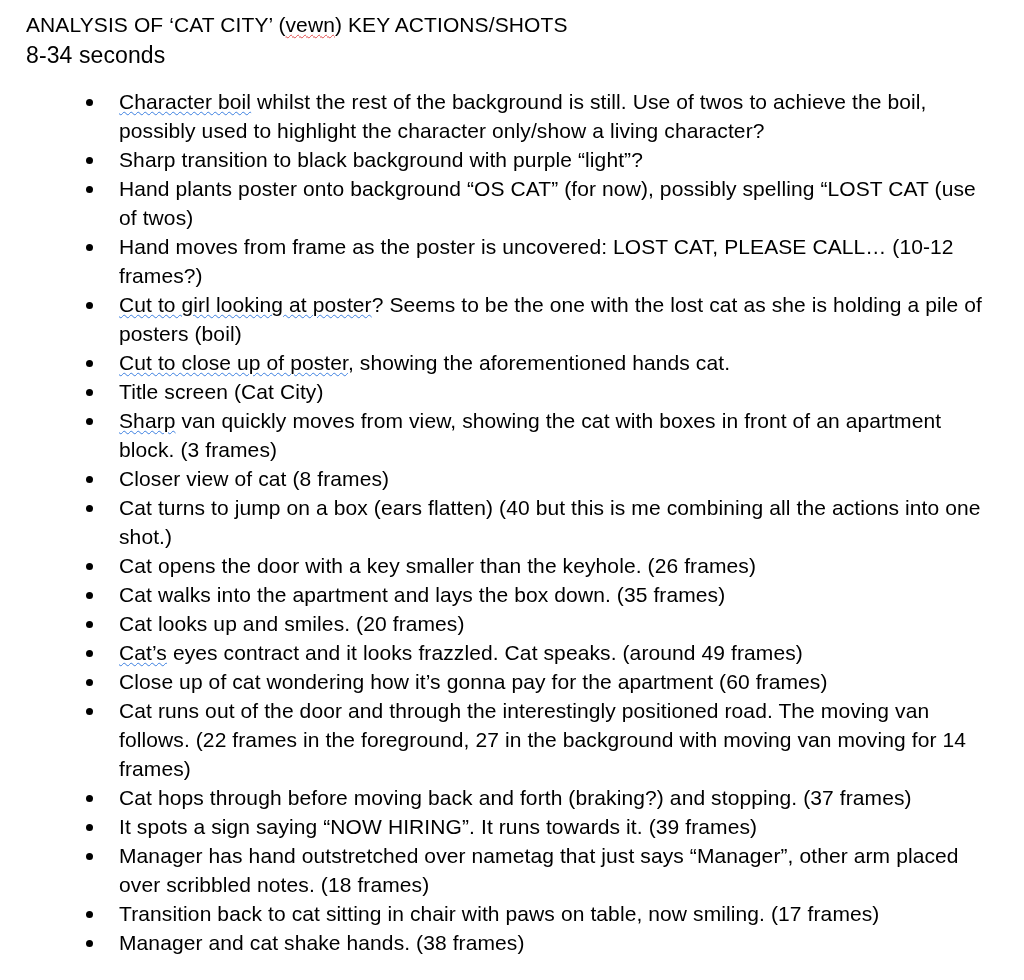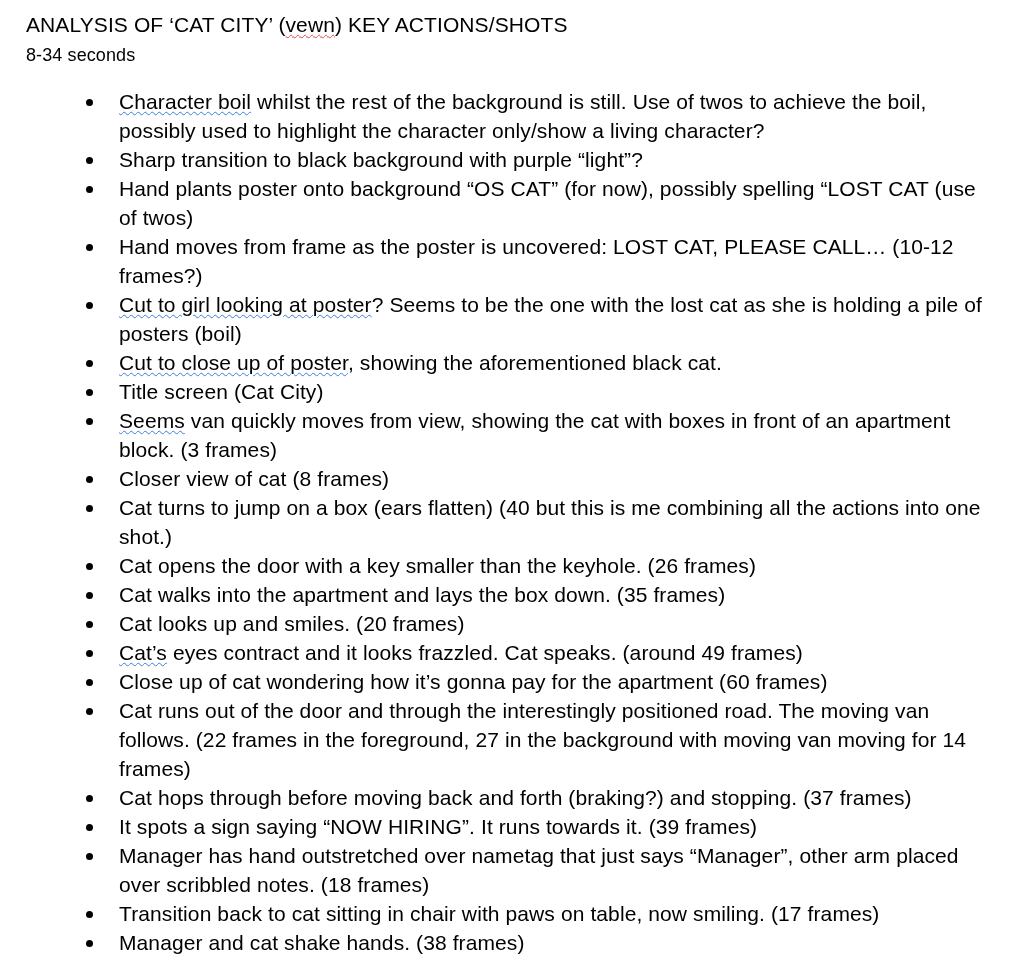--- a/index.html
+++ b/index.html
@@ -19,21 +19,21 @@
     box-sizing: border-box;
     width: 1024px;
   }
   .doc-title {
     font-size: 21px;
     line-height: 30px;
     letter-spacing: 0.1px;
     white-space: nowrap;
   }
   .doc-subtitle {
-    font-size: 18px;
+    font-size: 23px;
     line-height: 30px;
     letter-spacing: 0.1px;
   }
   ul.bullets {
     list-style: none;
     margin: 17px;
     padding: 0;
   }
   ul.bullets > li {
     position: relative;
@@ -87,25 +87,25 @@
 
     <li><span>Sharp transition to black background with purple “light”?</span></li>
 
     <li><span>Hand plants poster onto background “OS CAT” (for now), possibly spelling “LOST CAT (use of twos)</span></li>
 
     <li><span>Hand moves from frame as the poster is uncovered: LOST CAT, PLEASE CALL… (10-12 frames?)</span></li>
 
     <li><span class="grammar">Cut to girl looking at poster</span><span>? Seems to be the one with the lost cat as she is holding a pile of posters (boil)</span></li>
 
 
-    <li><span class="grammar">Cut to close up of poster</span><span>, showing the aforementioned black cat.</span></li>
+    <li><span class="grammar">Cut to close up of poster</span><span>, showing the aforementioned hands cat.</span></li>
 
     <li><span>Title screen (Cat City)</span></li>
 
-    <li><span class="grammar">Seems</span><span> van quickly moves from view, showing the cat with boxes in front of an apartment block. (3 frames)</span></li>
+    <li><span class="grammar">Sharp</span><span> van quickly moves from view, showing the cat with boxes in front of an apartment block. (3 frames)</span></li>
 
     <li><span>Closer view of cat (8 frames)</span></li>
 
     <li><span>Cat turns to jump on a box (ears flatten) (40 but this is me combining all the actions into one shot.)</span></li>
 
     <li><span>Cat opens the door with a key smaller than the keyhole. (26 frames)</span></li>
 
     <li><span>Cat walks into the apartment and lays the box down. (35 frames)</span></li>
 
     <li><span>Cat looks up and smiles. (20 frames)</span></li>

